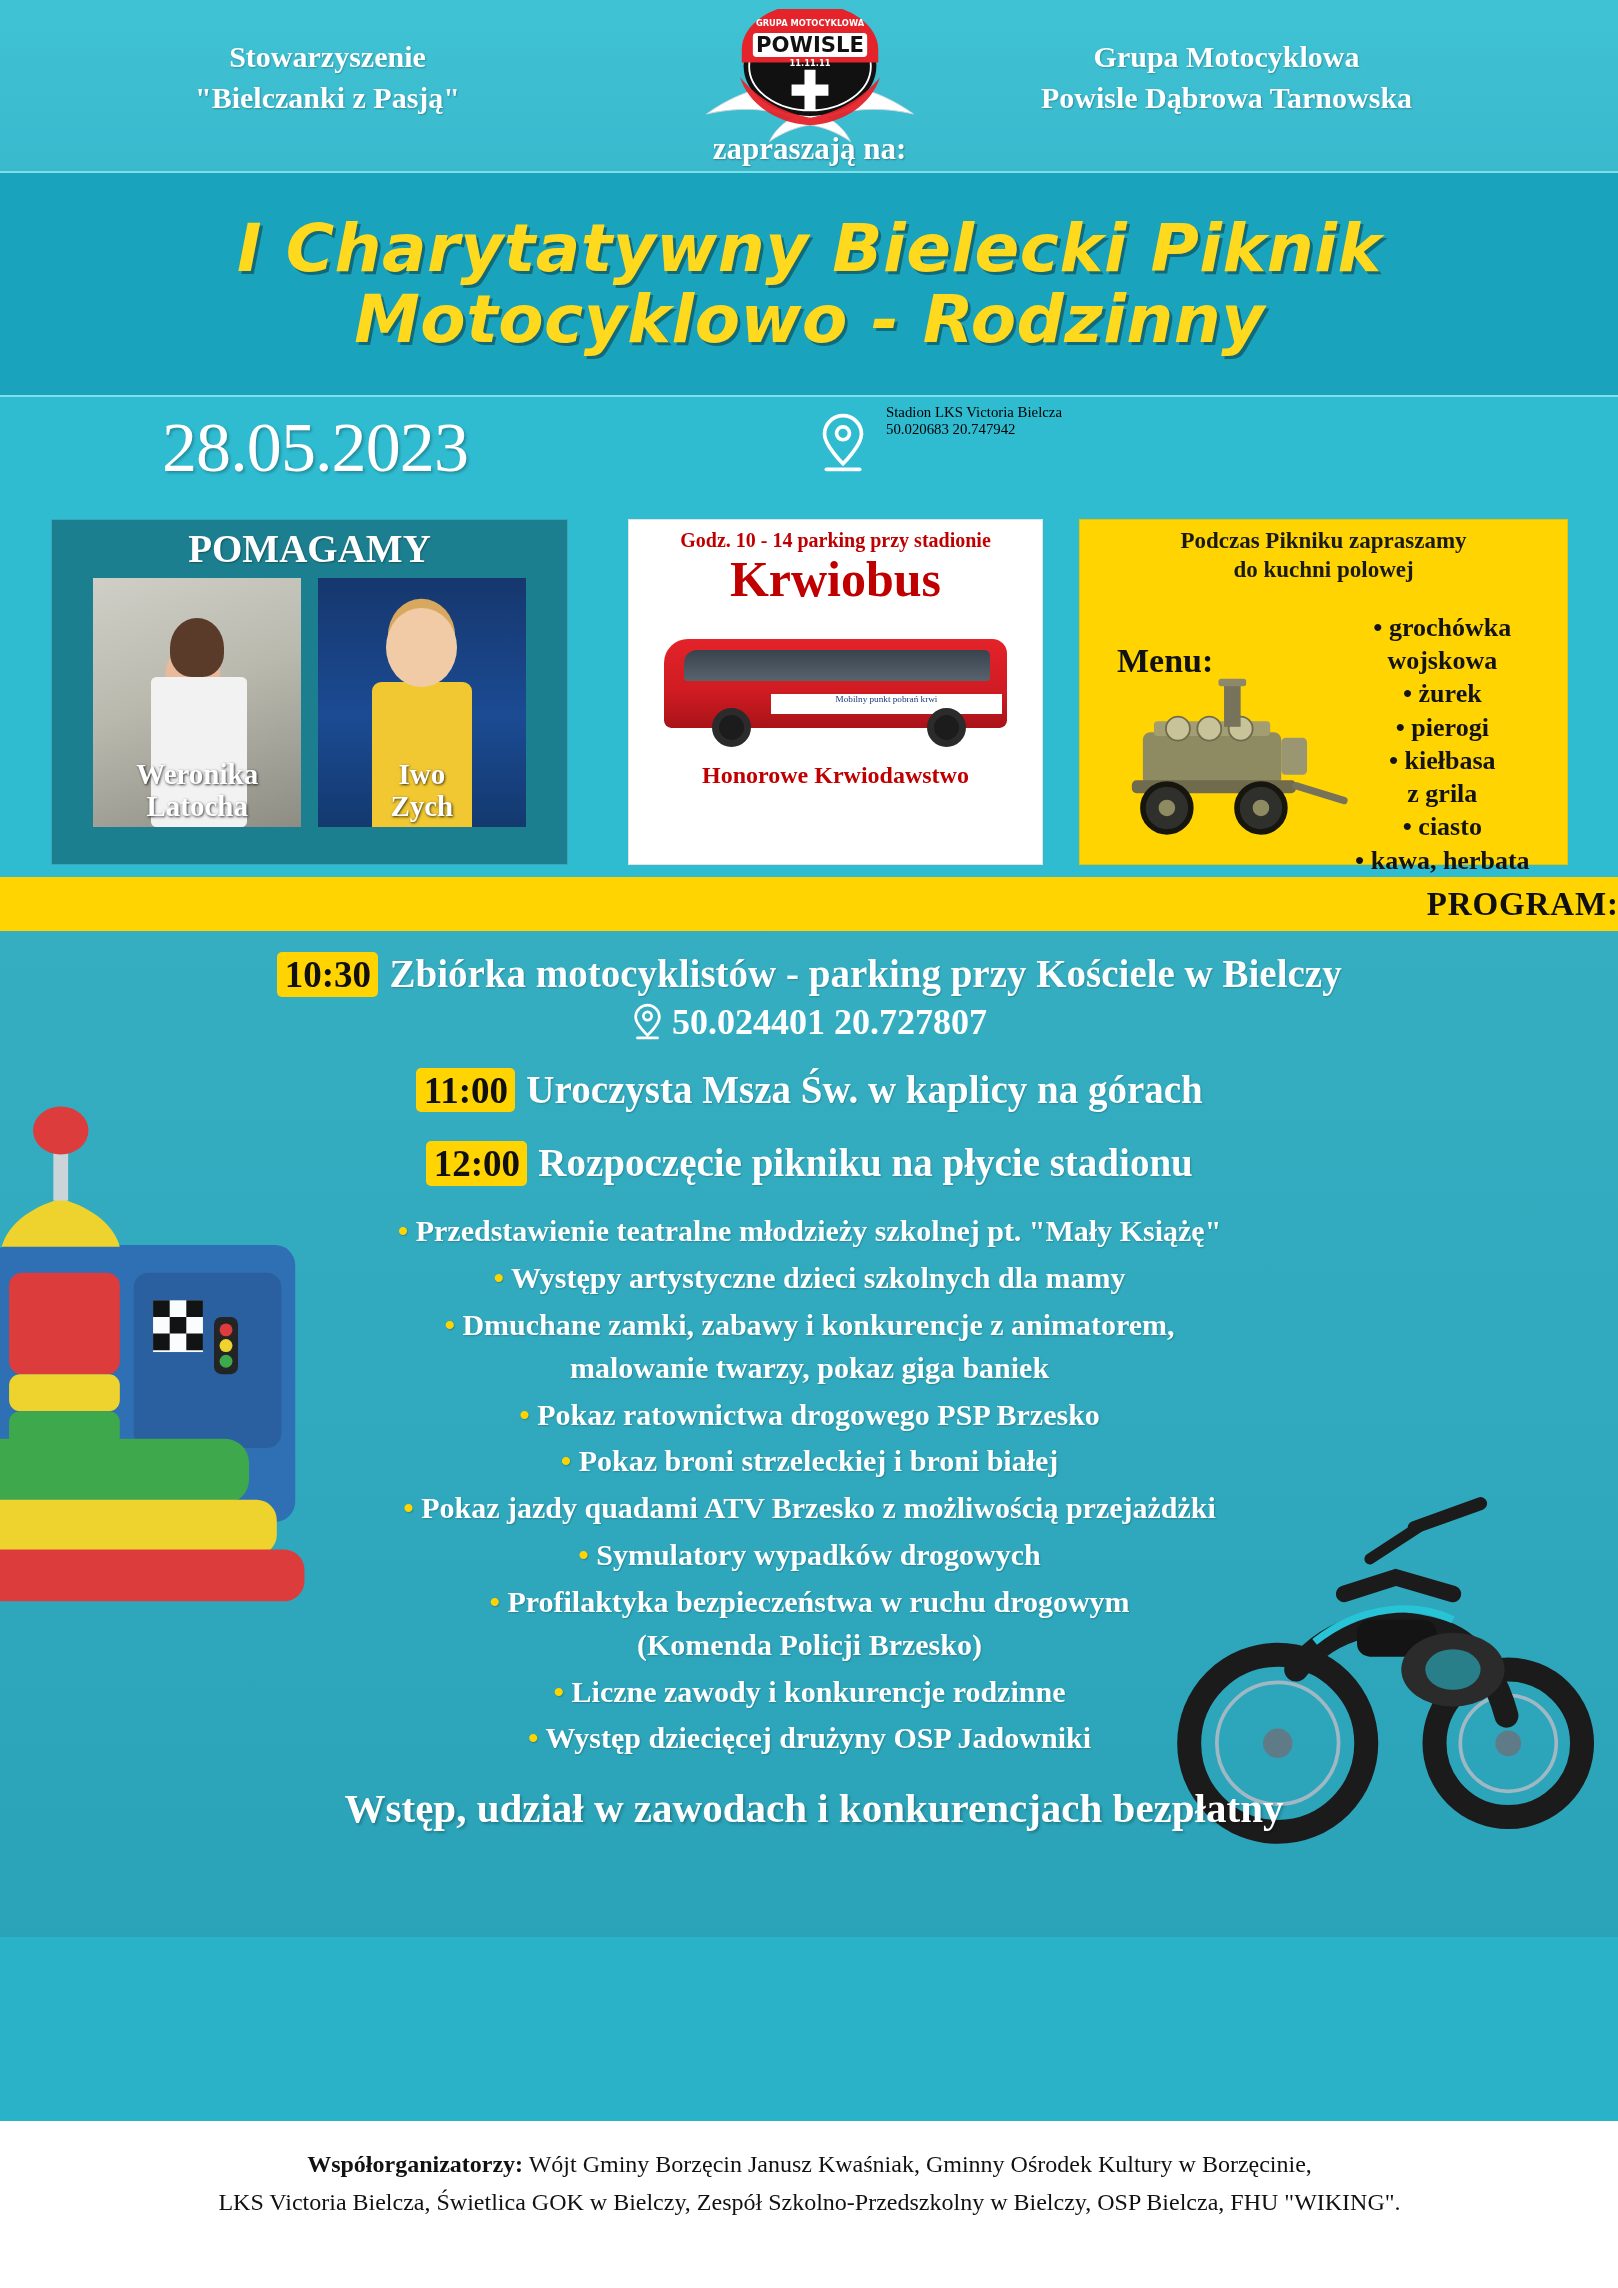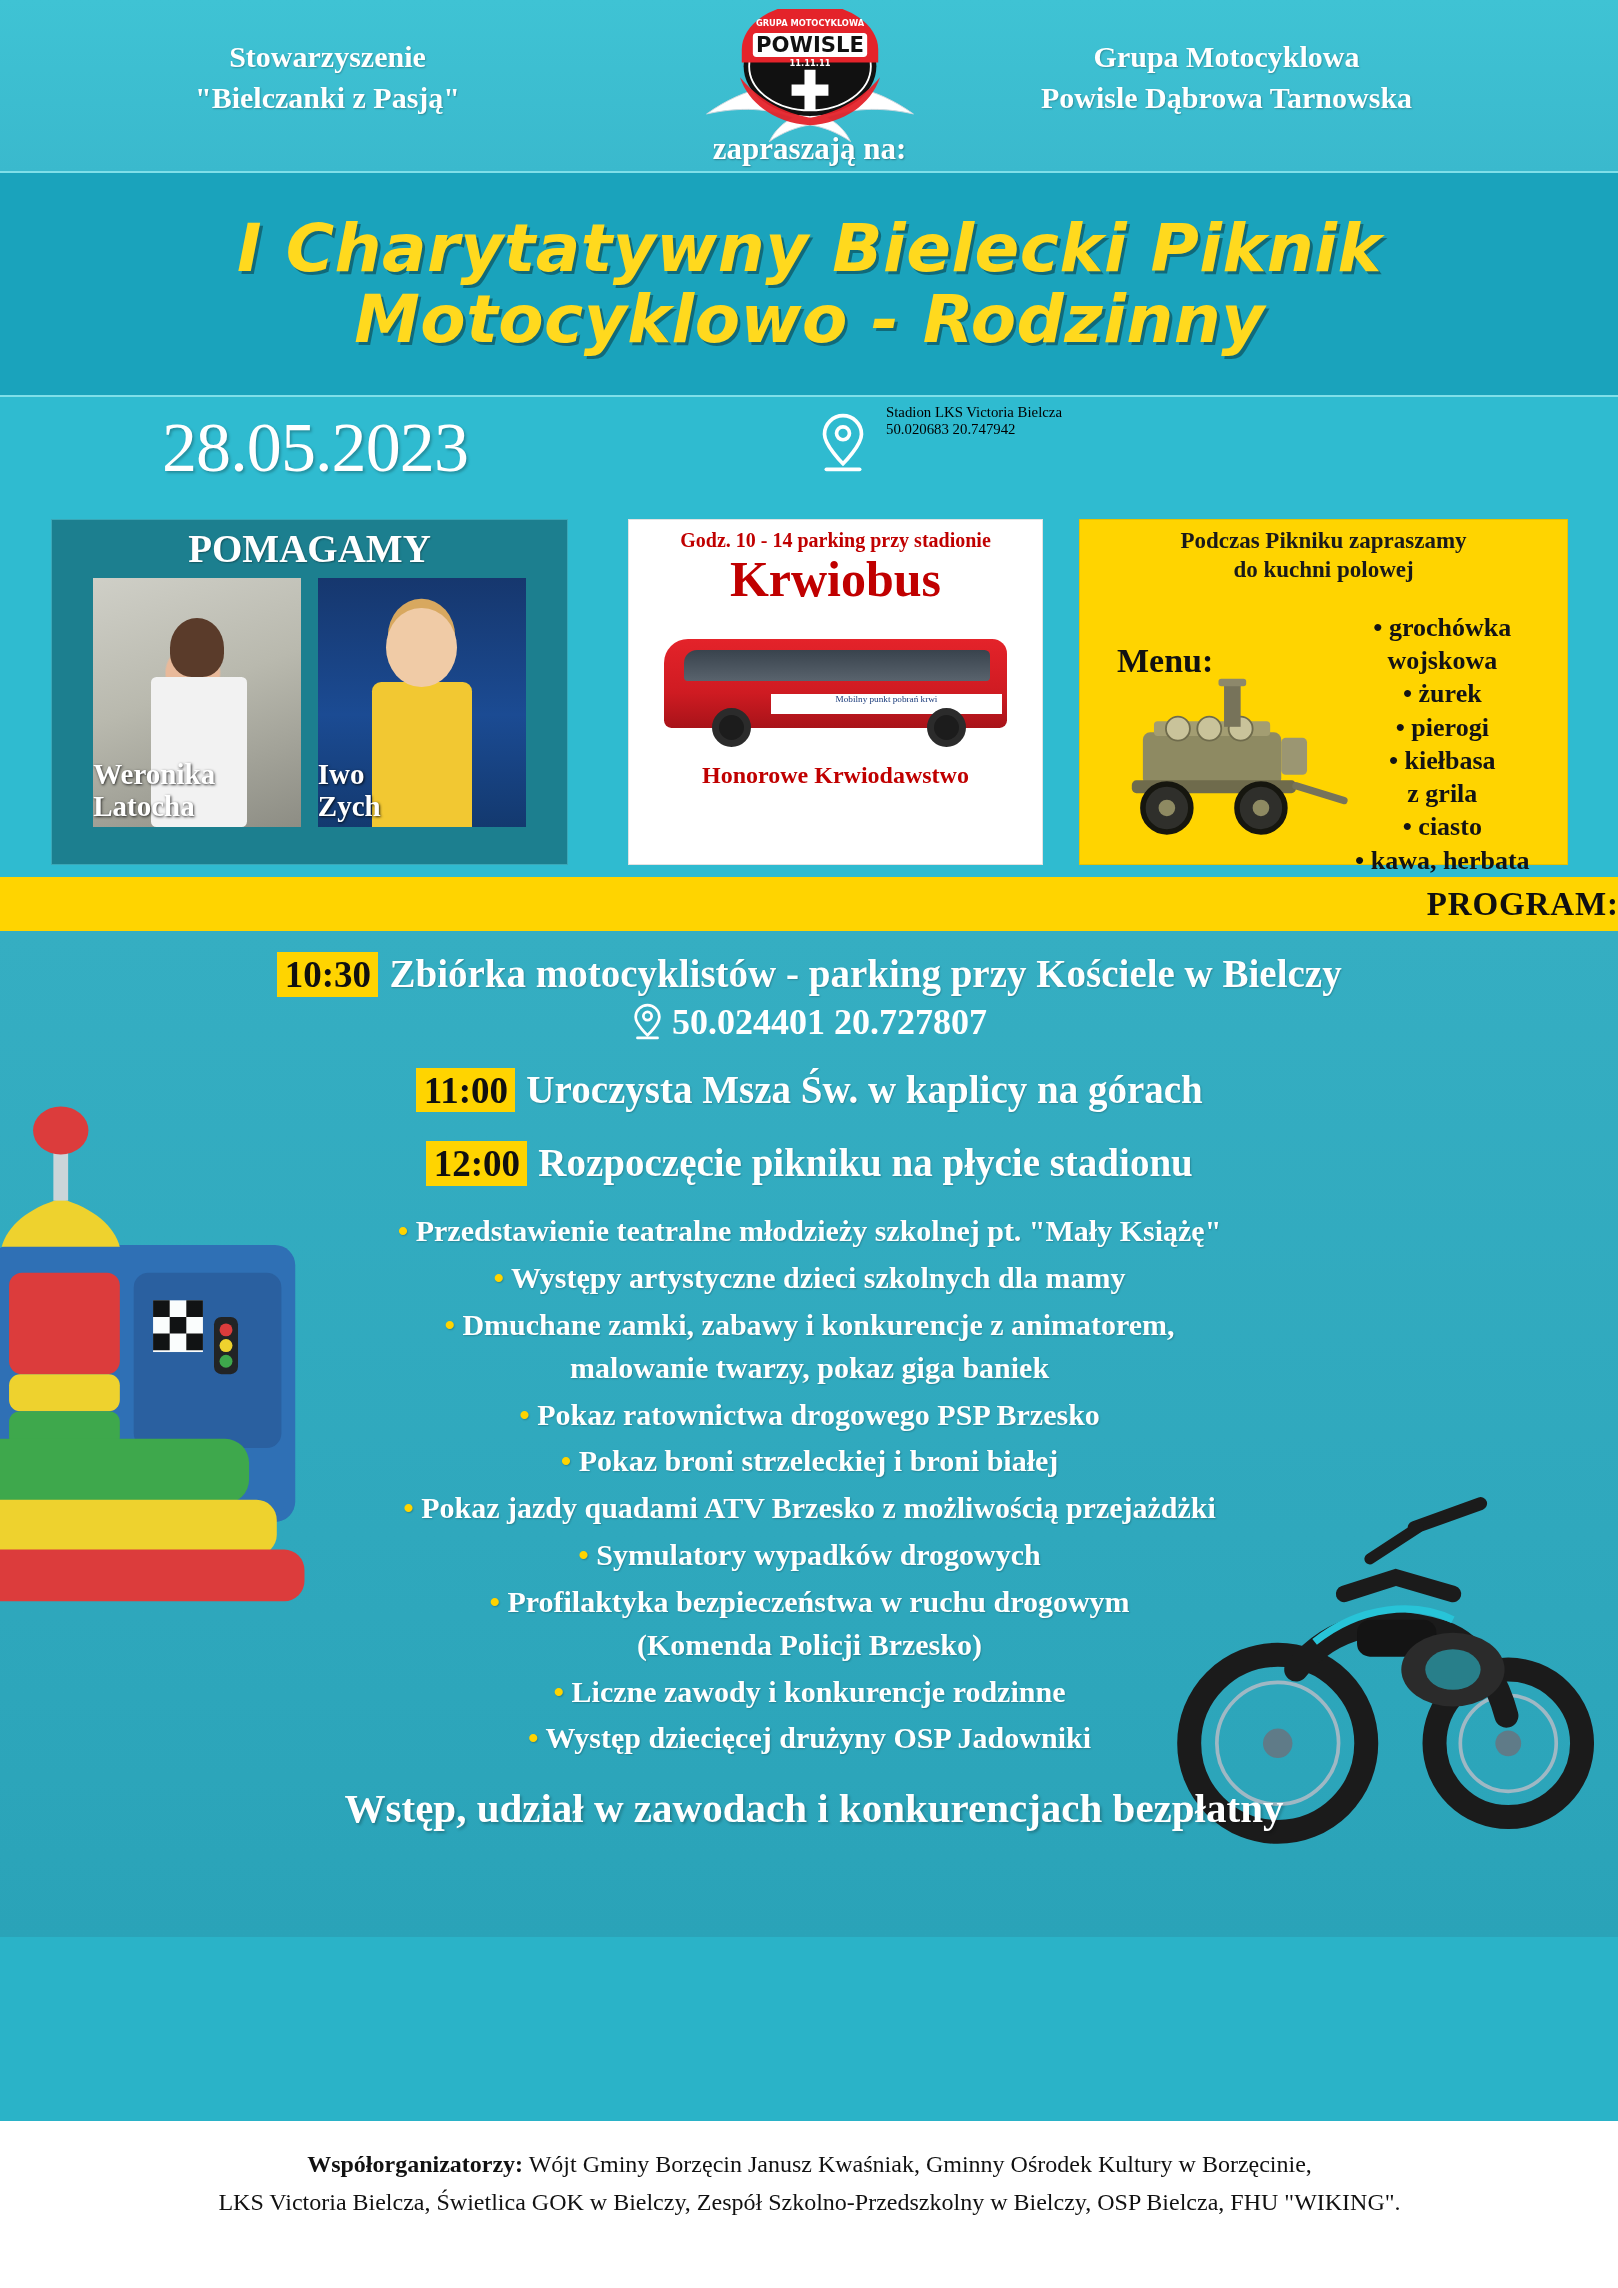--- a/index.html
+++ b/index.html
@@ -134,21 +134,21 @@
     font-weight: bold;
     font-size: 39px;
     padding-top: 5.5px;
     text-shadow: 0.9px 0.9px 1.8px rgba(0,0,0,0.35);
   }
   .kids { display: flex; gap: 16.6px; justify-content: center; margin-top: 7.4px; }
   .kid { position: relative; width: 208px; height: 249px; overflow: hidden; }
   .kid-name {
     position: absolute;
     bottom: 3.7px; left: 0; right: 0;
-    text-align: left;
+    text-align: center;
     color: #ffffff;
     font-weight: bold;
     font-size: 29px;
     line-height: 1.1;
     text-shadow: 0.9px 0.9px 2.8px rgba(0,0,0,0.8);
   }
   .kid-photo-1 {
     position: absolute; inset: 0;
     background:
       radial-gradient(circle at 48% 38%, #e8b99a 0 14%, transparent 15%),
@@ -321,21 +321,21 @@
     justify-content: center;
     gap: 11px;
     margin-bottom: 3.7px;
   }
   .time {
     background: #ffd400;
     color: #101010;
     font-weight: bold;
     font-size: 37px;
     padding: 0.9px 7.4px;
-    border-radius: 0;
+    border-radius: 5px;
   }
   .row-text {
     color: #ffffff;
     font-size: 39px;
     font-weight: bold;
     text-shadow: 0.9px 0.9px 1.8px rgba(0,0,0,0.22);
   }
   .coords {
     display: flex;
     align-items: center;

